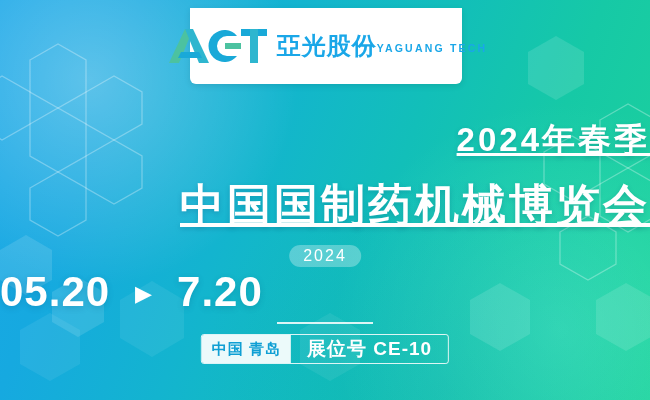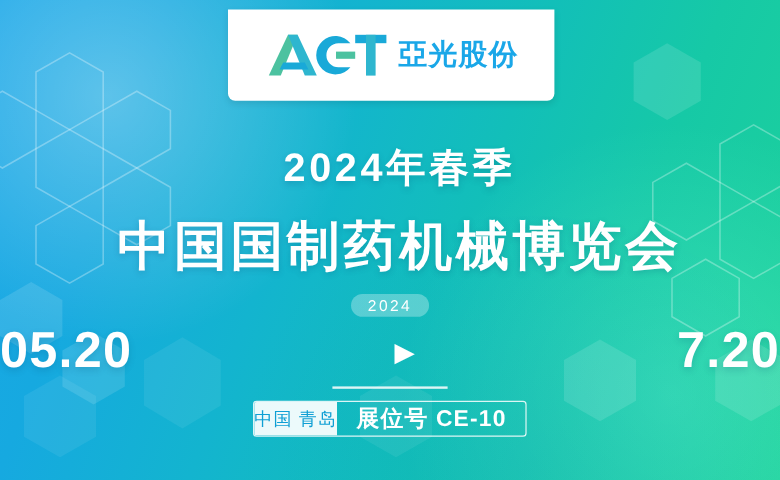--- a/index.html
+++ b/index.html
@@ -92,22 +92,23 @@
     color: #1aa7e8;
     letter-spacing: 2.2px;
     white-space: nowrap;
   }
   
   .headline {
     position: absolute;
     top: 118px;
     left: 16px;
     right: 0;
-    text-align: center;
-    color: #ffffff;
+    text-align: right;
+    color: #ffffff;
+    text-decoration: underline;
   }
   .headline .line1 {
     font-size: 33px;
     font-weight: bold;
     letter-spacing: 3px;
     text-shadow: 0 2px 5px rgba(0,70,110,0.22);
   }
   .headline .line2 {
     margin-top: 13px;
     font-size: 44px;
@@ -117,34 +118,34 @@
   }
   
   .year-pill {
     position: absolute;
     top: 245px;
     left: 50%;
     transform: translateX(-50%);
     background: rgba(255,255,255,0.30);
     border-radius: 11px;
     padding: 2px 14px;
-    font-size: 13px;
+    font-size: 16px;
     letter-spacing: 2px;
     color: #ffffff;
   }
   
   .date-row {
     position: absolute;
     top: 268px;
     left: 0;
     right: 0;
     display: flex;
     align-items: center;
-    justify-content: space-between;
-    gap: 4px;
+    justify-content: flex-start;
+    gap: 25px;
     color: #ffffff;
   }
   .date-txt {
     font-size: 42px;
     font-weight: bold;
     letter-spacing: 1px;
     text-shadow: 0 2px 6px rgba(0,70,110,0.20);
   }
   .date-arrow {
     font-size: 22px;
@@ -170,25 +171,25 @@
     align-items: stretch;
     border: 1px solid rgba(255,255,255,0.85);
     border-radius: 3px;
     overflow: hidden;
     height: 28px;
   }
   .bottom-left {
     background: rgba(255,255,255,0.92);
     color: #0f9fd4;
     font-size: 15px;
-    font-weight: normal;
-    letter-spacing: 1px;
-    display: flex;
-    align-items: center;
-    padding: 0 0;
+    font-weight: bold;
+    letter-spacing: 1px;
+    display: flex;
+    align-items: center;
+    padding: 0 10px;
     white-space: nowrap;
   }
   .bottom-right {
     color: #ffffff;
     font-size: 19px;
     font-weight: bold;
     letter-spacing: 1px;
     display: flex;
     align-items: center;
     padding: 0 16px;
@@ -240,20 +241,21 @@
         <path d="M16 29 L34 29 L37 35 L13 35 Z" fill="#19a9d8"></path>
 
         <path d="M72 13 a16 16 0 1 0 0 20 L62 33 a7 7 0 1 1 0 -20 Z" fill="#19a9d8"></path>
         <rect x="60" y="20" width="16" height="6" fill="#4cc2a0"></rect>
 
         <rect x="76" y="6" width="26" height="7" fill="#19a9d8"></rect>
         <rect x="85" y="6" width="8" height="34" fill="#2eb6cf"></rect>
       </svg>
       <div class="logo-right">
         <div class="logo-cn">亞光股份</div>
+        <div class="logo-en">YAGUANG TECH</div>
       </div>
     </div>
   </div>
 
   <div class="headline">
     <div class="line1">2024年春季</div>
     <div class="line2">中国国制药机械博览会</div>
   </div>
 
   <div class="year-pill">2024</div>

